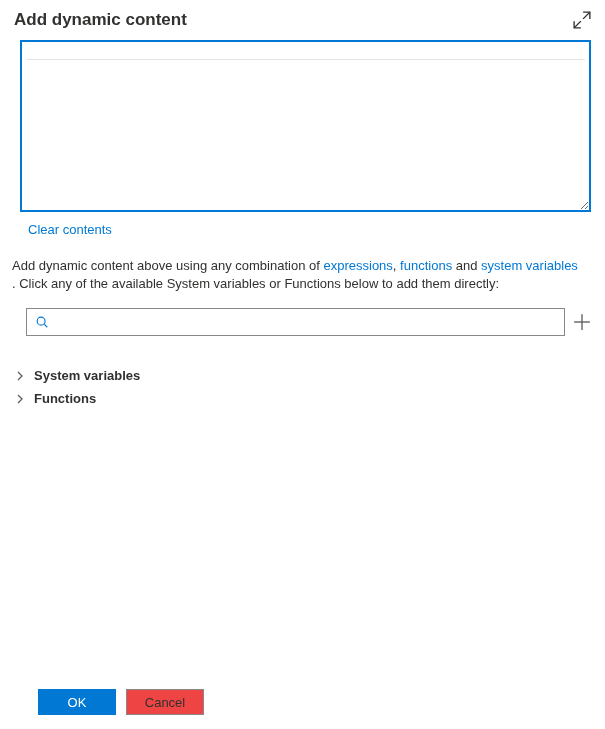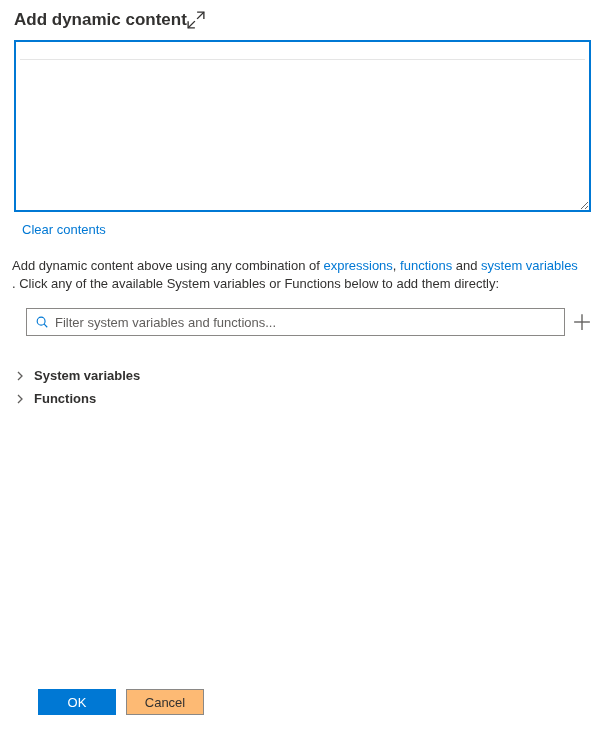--- a/index.html
+++ b/index.html
@@ -7,35 +7,36 @@
       font-family: "Segoe UI", Arial, sans-serif;
       font-size: 13px;
       color: #323130;
       width: 605px;
       height: 729px;
       position: relative;
       background: #fff;
     }
     .header {
       display: flex;
+      justify-content: space-between;
       align-items: center;
       padding: 10px 14px 8px 14px;
     }
     .header-title {
       font-size: 17px;
       font-weight: 600;
       color: #323130;
     }
     .expand-icon {
       width: 18px;
       height: 18px;
       cursor: pointer;
     }
     .content-area {
-      margin: 2px 14px 0 14px;
+      margin: 2px 14px 0 20px;
     }
     .editor {
       width: 100%;
       height: 172px;
       border: 2px solid #0078d4;
       resize: both;
       overflow: auto;
       padding: 4px;
       font-family: inherit;
       font-size: 13px;
@@ -128,21 +129,21 @@
       gap: 10px;
       padding-left: 24px;
     }
     .btn {
       min-width: 78px;
       height: 26px;
       font-family: inherit;
       font-size: 13px;
       cursor: pointer;
       border: 1px solid #8a8886;
-      background: #fdba74;
+      background: #ef4444;
       color: #323130;
     }
     .btn-primary {
       background: #0078d4;
       border-color: #0078d4;
       color: #fff;
     }
   </style>
 </head>
 <body>
@@ -167,21 +168,20 @@
 <div class="hint">
   <span>Add dynamic content above using any combination of </span><a>expressions</a><span>, </span><a>functions</a><span> and </span><a>system variables</a><span> . Click any of the available System variables or Functions below to add them directly:</span>
 </div>
 
 <div class="search-row">
   <div class="search-box">
     <svg class="search-icon" viewBox="0 0 16 16" fill="none" stroke="#0078d4" stroke-width="1.3">
       <circle cx="7" cy="7" r="4.5"></circle>
       <line x1="10.5" y1="10.5" x2="14" y2="14"></line>
     </svg>
-    <input class="search-input" type="text" placeholder="Filter system variables and functions..." style="">
   </div>
   <svg class="plus-icon" viewBox="0 0 16 16" stroke="#605e5c" stroke-width="1.2">
     <line x1="8" y1="1" x2="8" y2="15"></line>
     <line x1="1" y1="8" x2="15" y2="8"></line>
   </svg>
 </div>
 
 <div class="tree">
   <div class="tree-item">
     <svg class="chevron" viewBox="0 0 12 12" fill="none" stroke="#605e5c" stroke-width="1.3">

